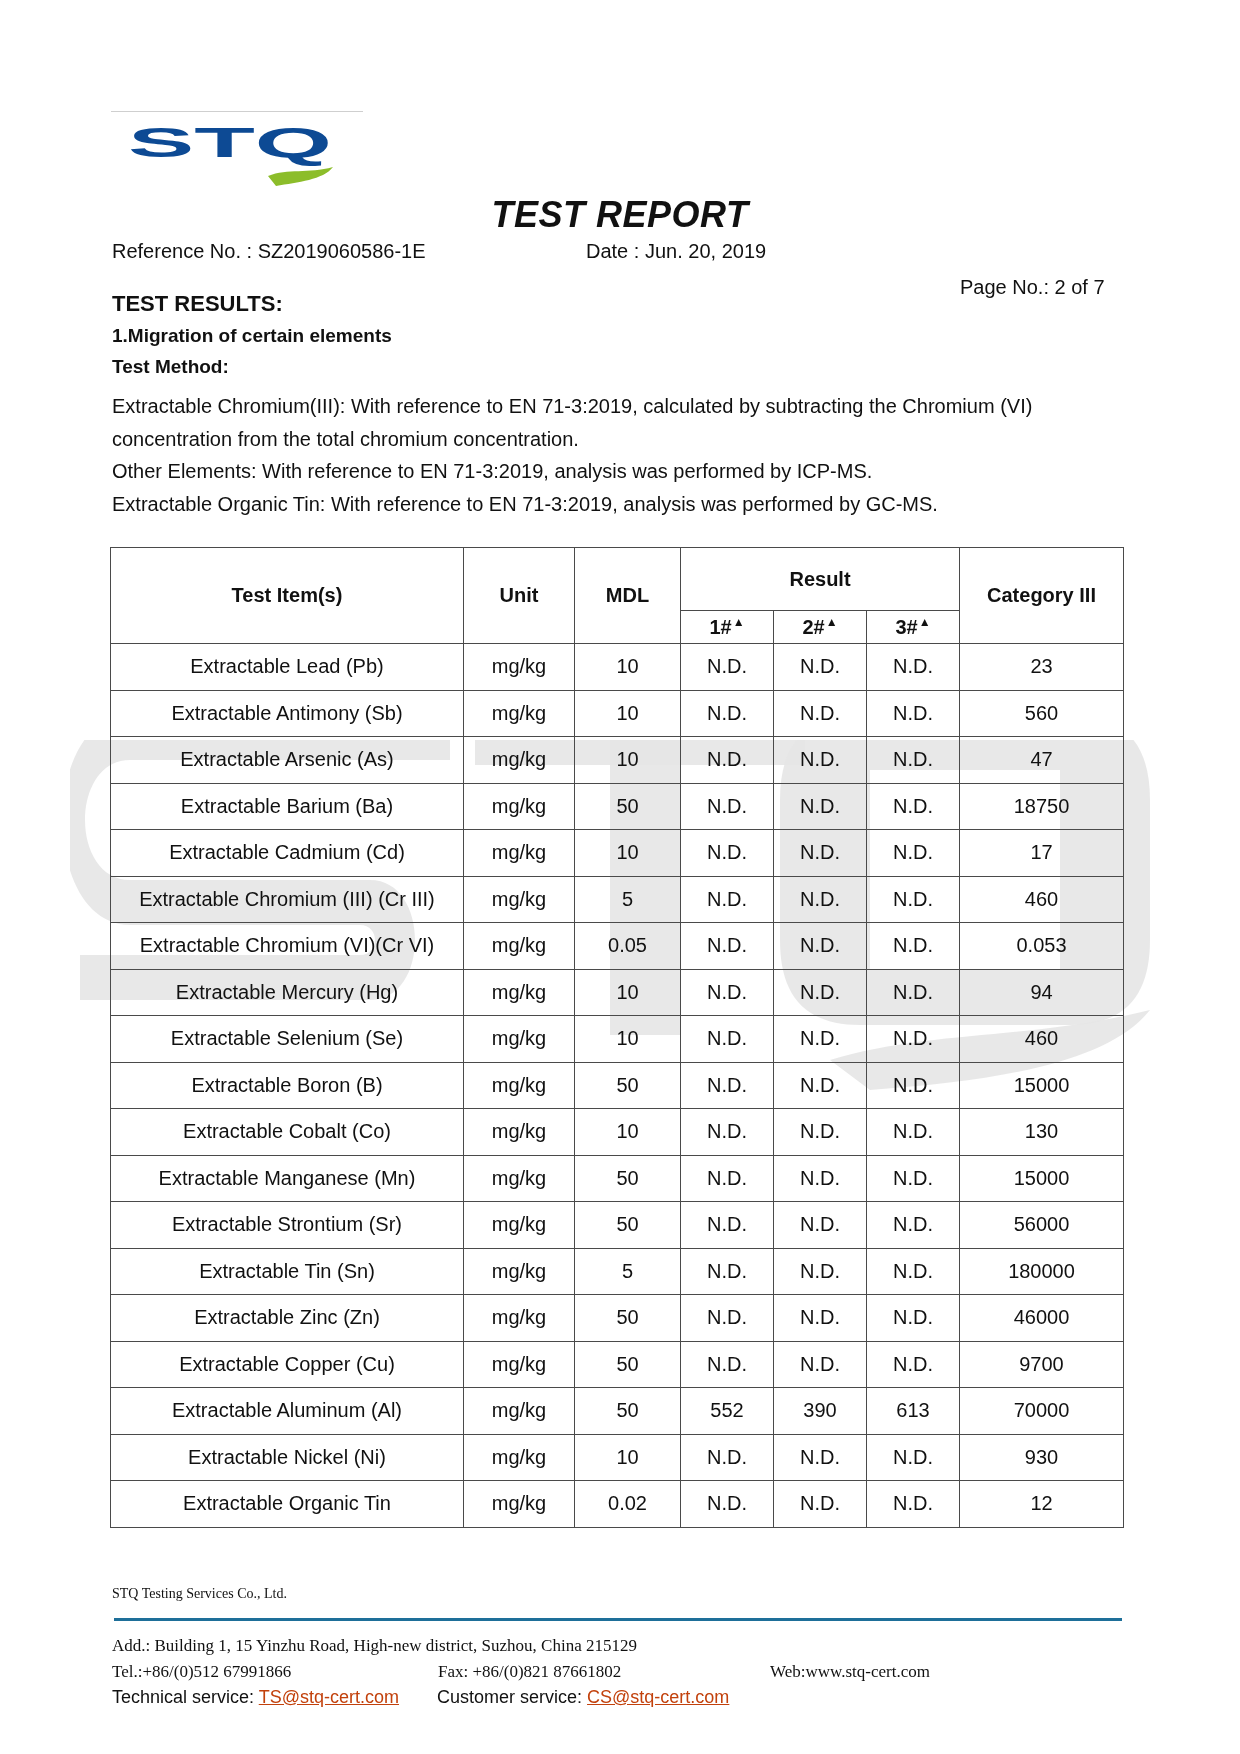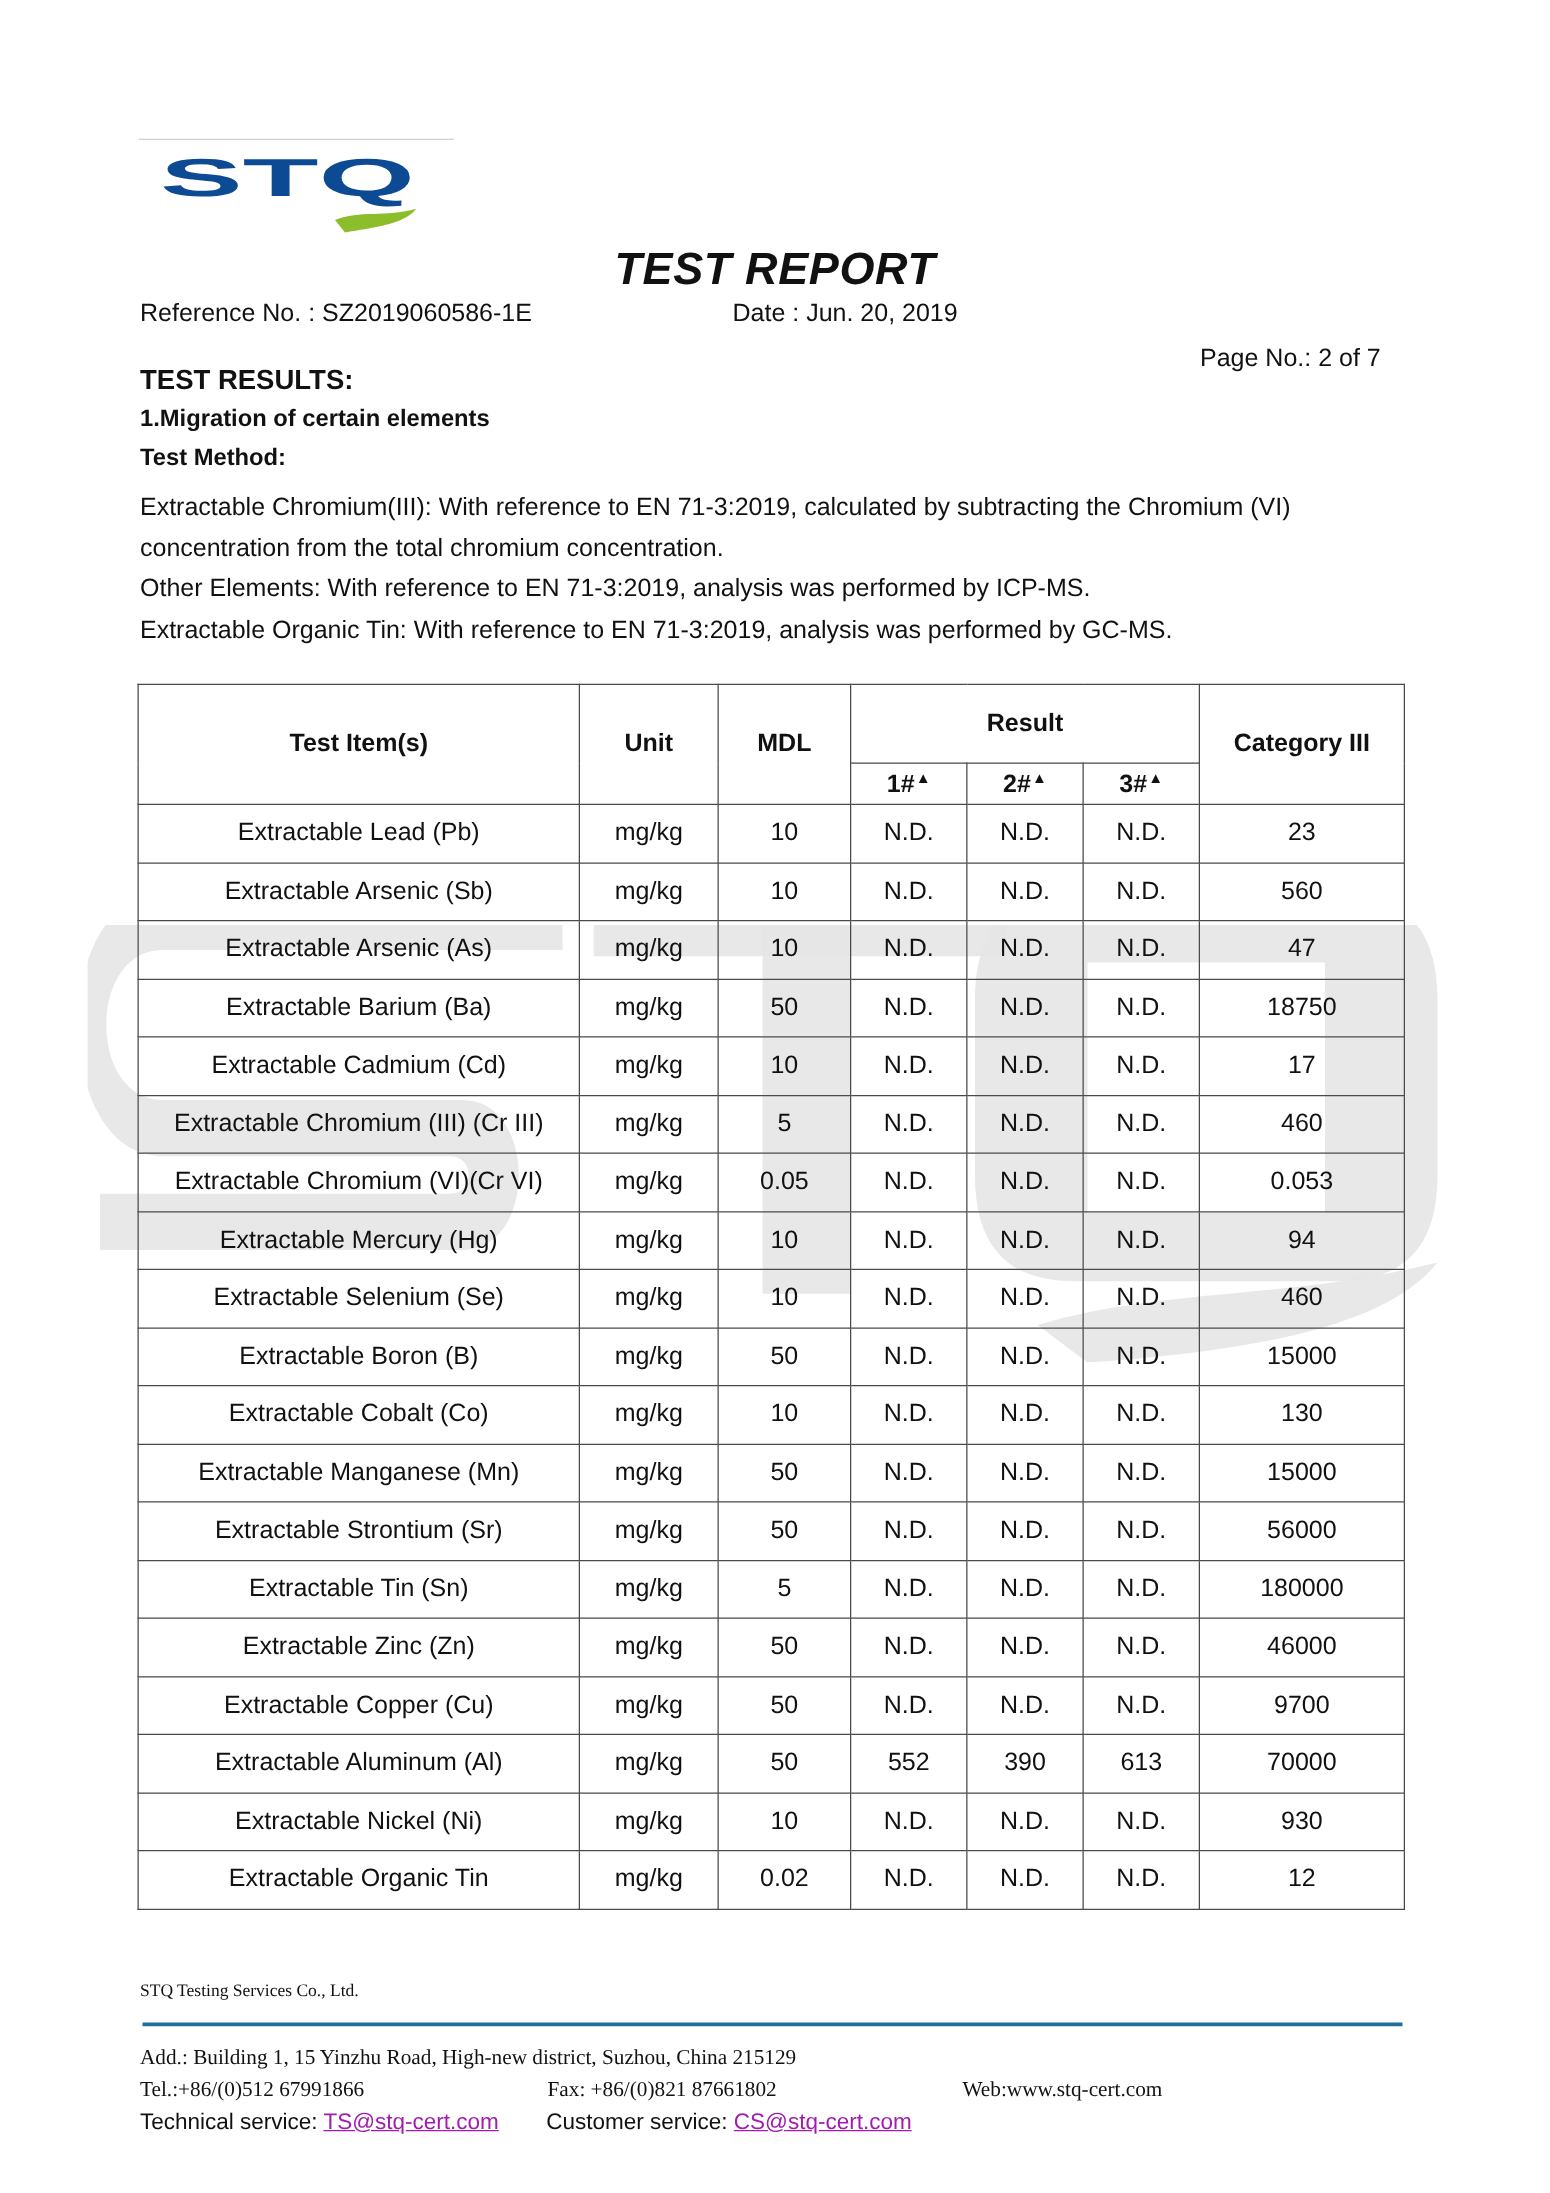--- a/index.html
+++ b/index.html
@@ -27,21 +27,21 @@
     table.results tbody td { height: 45.5px; }
     .sup-tri { font-size: 12px; vertical-align: super; margin-left: 1px; }
 
     .company { position: absolute; left: 112px; top: 1586px; font-family: "Liberation Serif", serif; font-size: 14px; }
     .footer-rule { position: absolute; left: 114px; top: 1618px; width: 1008px; height: 3px; background: #1e6f99; }
     .addr { position: absolute; left: 112px; top: 1636px; font-family: "Liberation Serif", serif; font-size: 17px; }
     .contact { position: absolute; top: 1662px; font-family: "Liberation Serif", serif; font-size: 17px; }
     .tel { left: 112px; } .fax { left: 438px; } .web { left: 770px; }
     .service { position: absolute; top: 1687px; font-size: 18px; }
     .svc-tech { left: 112px; } .svc-cust { left: 437px; }
-    .link { color: #a21caf; text-decoration: underline; text-align: center; }
+    .link { color: #c2410c; text-decoration: underline; text-align: center; }
   </style>
 </head>
 <body>
 
 <div class="header-rule"></div>
 
 <svg class="logo" viewBox="0 0 210 64">
   <text x="0" y="40" font-family="Liberation Sans, sans-serif" font-weight="bold" font-size="52" fill="#0d4a94" textLength="204" lengthAdjust="spacingAndGlyphs" transform="scale(1,0.82)">STQ</text>
   <path d="M140 52 C 160 44, 180 50, 205 43 C 195 56, 170 58, 148 62 Z" fill="#8cbd2a"></path>
 </svg>
@@ -97,21 +97,21 @@
       <tr>
         <td>Extractable Lead (Pb)</td>
         <td>mg/kg</td>
         <td>10</td>
         <td>N.D.</td>
         <td>N.D.</td>
         <td>N.D.</td>
         <td>23</td>
       </tr>
       <tr>
-        <td>Extractable Arsenic (Sb)</td>
+        <td>Extractable Antimony (Sb)</td>
         <td>mg/kg</td>
         <td>10</td>
         <td>N.D.</td>
         <td>N.D.</td>
         <td>N.D.</td>
         <td>560</td>
       </tr>
       <tr>
         <td>Extractable Arsenic (As)</td>
         <td>mg/kg</td>

